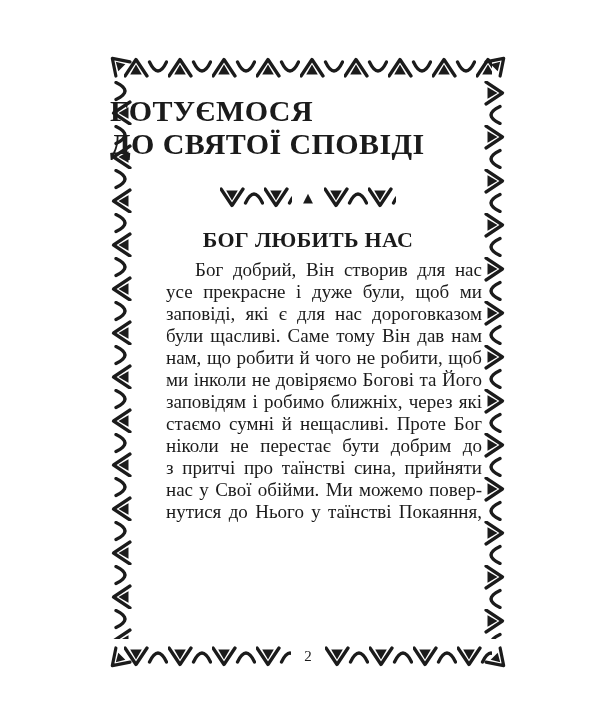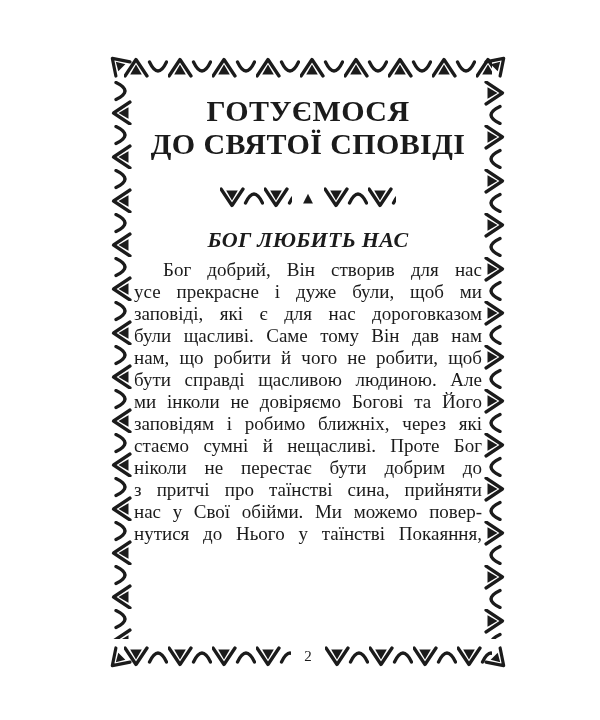--- a/index.html
+++ b/index.html
@@ -35,21 +35,20 @@
   .corner.tl { left: -10px;  top: -10px; }
   .corner.tr { right: -10px; top: -10px; }
   .corner.bl { left: -10px;  bottom: -10px; }
   .corner.br { right: -10px; bottom: -10px; }
 
   .title {
     position: absolute;
     top: 38px;
     left: 0;
     width: 100%;
-    text-align: center;
     font-weight: bold;
     font-size: 30px;
     line-height: 33px;
     letter-spacing: 0.4px;
   }
   .divider {
     position: absolute;
     top: 130px;
     left: 0;
     width: 100%;
@@ -68,36 +67,36 @@
   .heading {
     position: absolute;
     top: 172px;
     left: 0;
     width: 100%;
     text-align: center;
     font-weight: bold;
     font-size: 22px;
     line-height: 24px;
     letter-spacing: 0.3px;
-    font-style: italic;
   }
   .body-text {
     position: absolute;
     left: 24px;
     top: 203px;
     width: 348px;
     font-size: 19px;
     line-height: 22px;
   }
   .line {
     text-align: justify;
     text-align-last: justify;
     height: 22px;
     overflow: hidden;
     white-space: normal;
+    margin-left: 32px;
   }
   .line.indent { text-indent: 29px; }
   .pagenum {
     position: absolute;
     top: 589px;
     left: 0;
     width: 100%;
     text-align: center;
     font-size: 15px;
     line-height: 22px;
@@ -188,21 +187,20 @@
     </div>
 
     <div class="heading">БОГ ЛЮБИТЬ НАС</div>
 
     <div class="body-text">
       <div class="line indent">Бог добрий, Він створив для нас</div>
       <div class="line">усе прекрасне і дуже були, щоб ми</div>
       <div class="line">заповіді, які є для нас дороговказом</div>
       <div class="line">були щасливі. Саме тому Він дав нам</div>
       <div class="line">нам, що робити й чого не робити, щоб</div>
-      <div class="line">бути справді щасливою людиною. Але</div>
       <div class="line">ми інколи не довіряємо Богові та Його</div>
       <div class="line">заповідям і робимо ближніх, через які</div>
       <div class="line">стаємо сумні й нещасливі. Проте Бог</div>
       <div class="line">ніколи не перестає бути добрим до</div>
       <div class="line">з притчі про таїнстві сина, прийняти</div>
       <div class="line">нас у Свої обійми. Ми можемо повер-</div>
       <div class="line">нутися до Нього у таїнстві Покаяння,</div>
     </div>
 
     <div class="pagenum">2</div>

